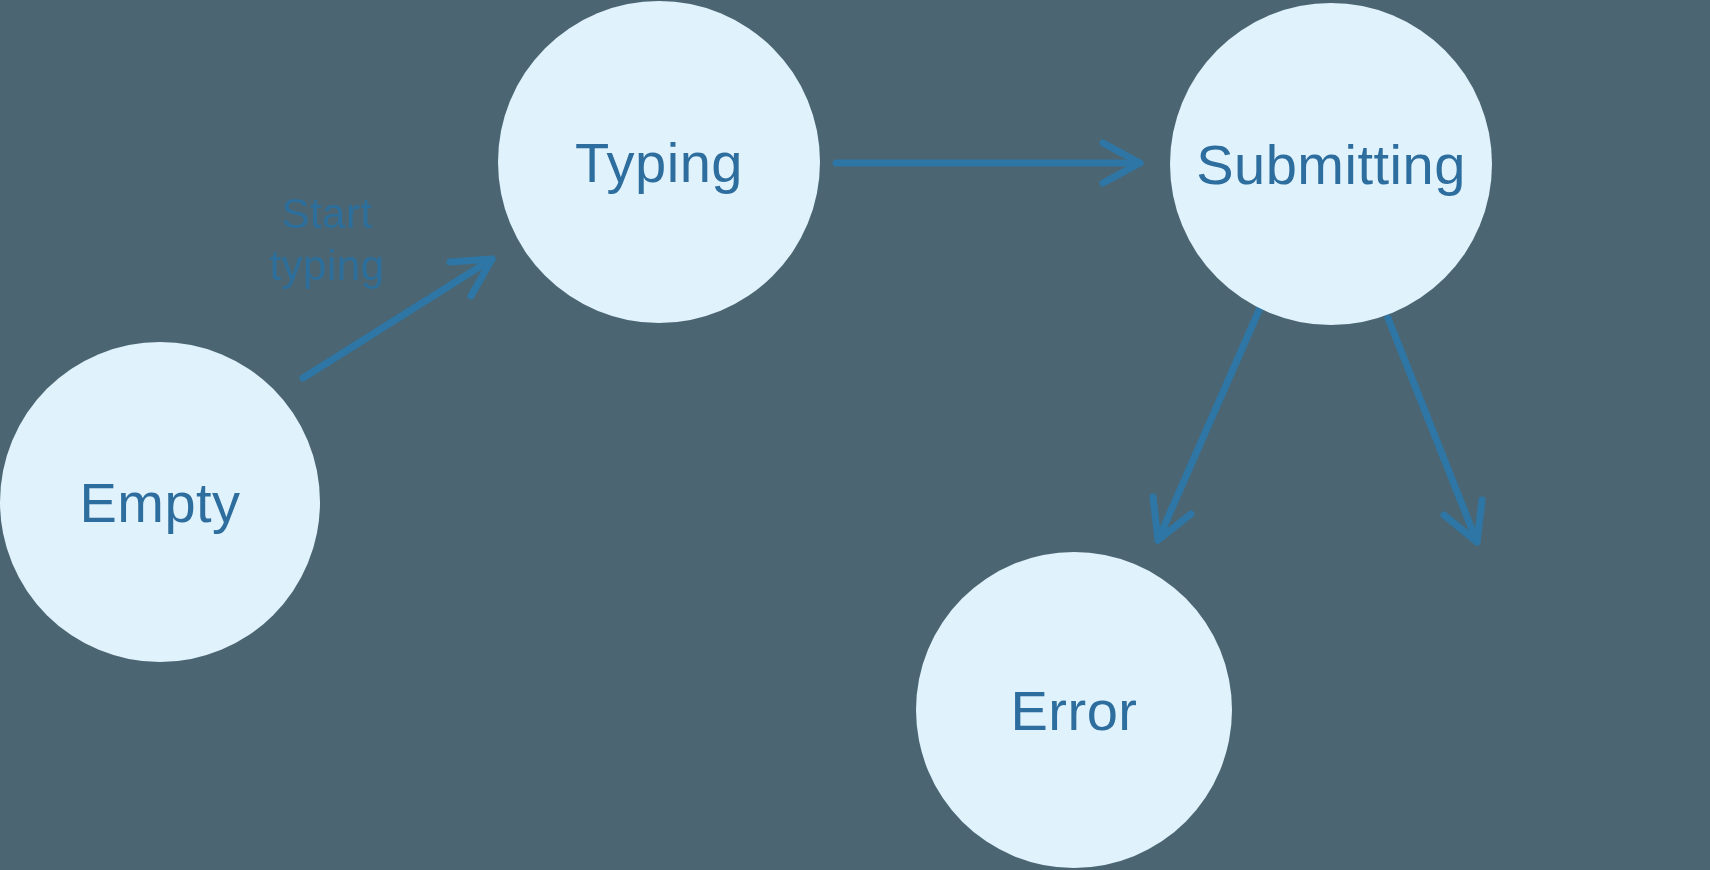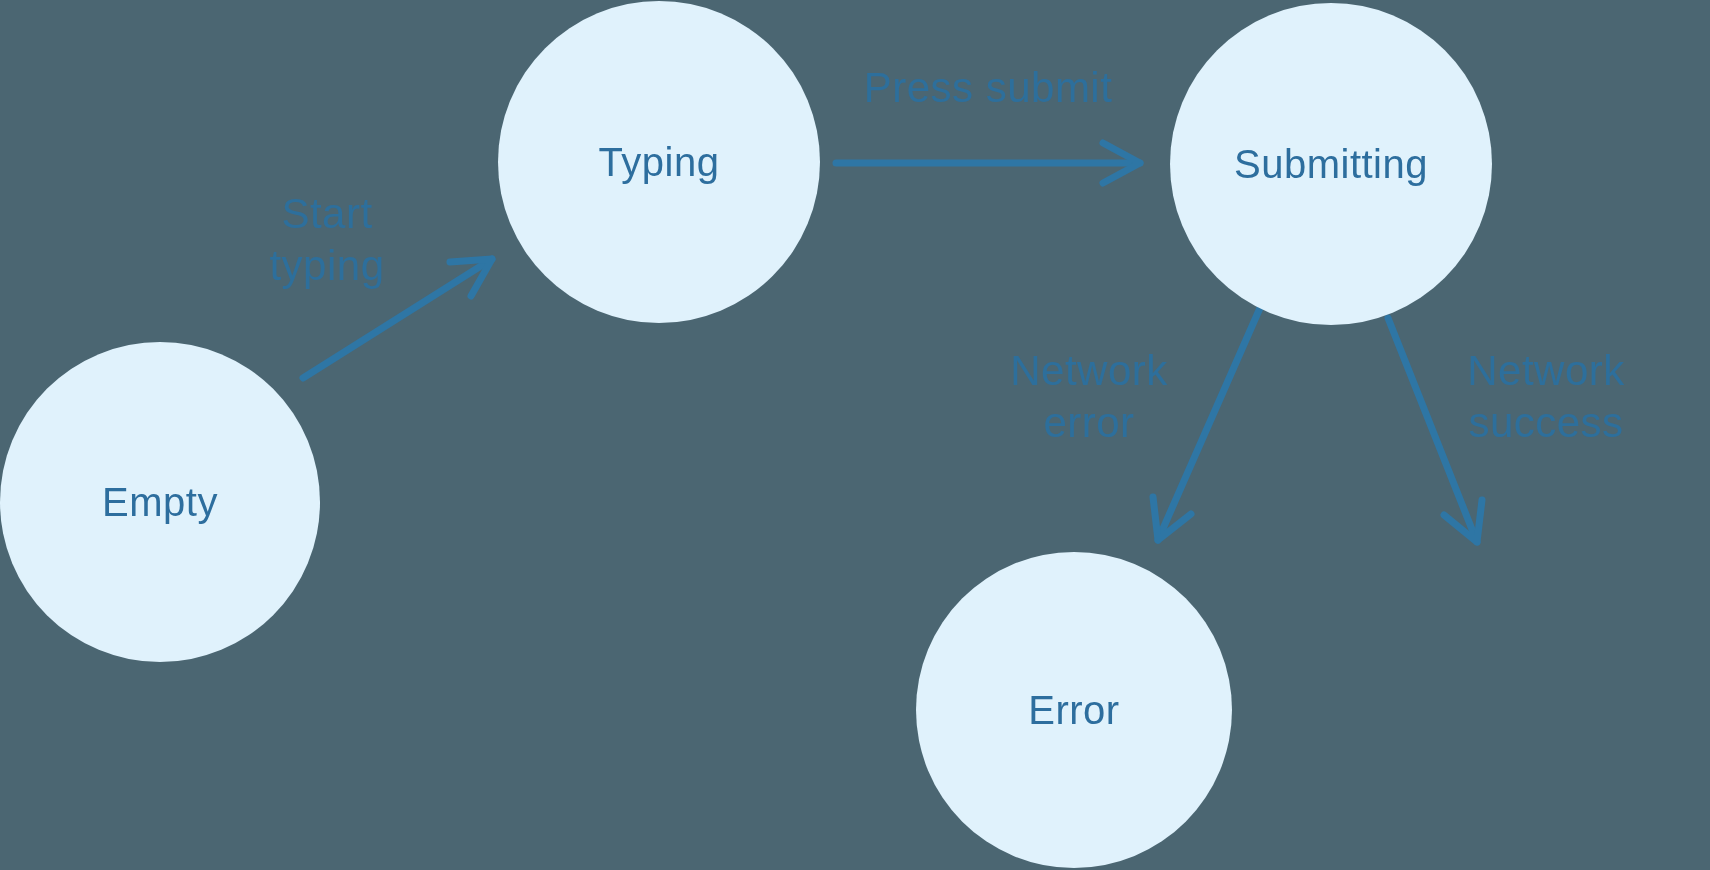--- a/index.html
+++ b/index.html
@@ -20,21 +20,21 @@
     stroke-linejoin: round;
   }
 
   .node {
     position: absolute; border-radius: 50%;
     background: var(--node-fill, #e0f2fc);
     display: flex; align-items: center; justify-content: center;
   }
   .node-label {
     color: var(--node-text, #2d6e9e);
-    font-size: 40px; font-weight: 500; letter-spacing: 0.5px;
+    font-size: 56px; font-weight: 500; letter-spacing: 0.5px;
   }
   #node-empty      { left: 0px;    top: 342px; width: 320px; height: 320px; text-align: right; }
   #node-typing     { left: 498px;  top: 1px;   width: 322px; height: 322px; }
   #node-submitting { left: 1170px; top: 3px;   width: 322px; height: 322px; }
   #node-error      { left: 916px;  top: 552px; width: 316px; height: 316px; }
   #node-success    { left: 1393px; top: 553px; width: 314px; height: 314px; }
 
   .edge-label {
     position: absolute; transform: translate(-50%, -50%);
     color: var(--edge-label, #2d6f9c);
@@ -77,17 +77,14 @@
     <span class="node-label">Typing</span>
   </div>
   <div class="node" id="node-submitting">
     <span class="node-label">Submitting</span>
   </div>
   <div class="node" id="node-error">
     <span class="node-label">Error</span>
   </div>
 
   <div class="edge-label" id="label-start-typing">Start typing</div>
-  <div class="edge-label" id="label-press-submit">Press submit</div>
-  <div class="edge-label" id="label-network-error">Network error</div>
-  <div class="edge-label" id="label-network-success">Network success</div>
 
 </div>
 
 </body></html>

